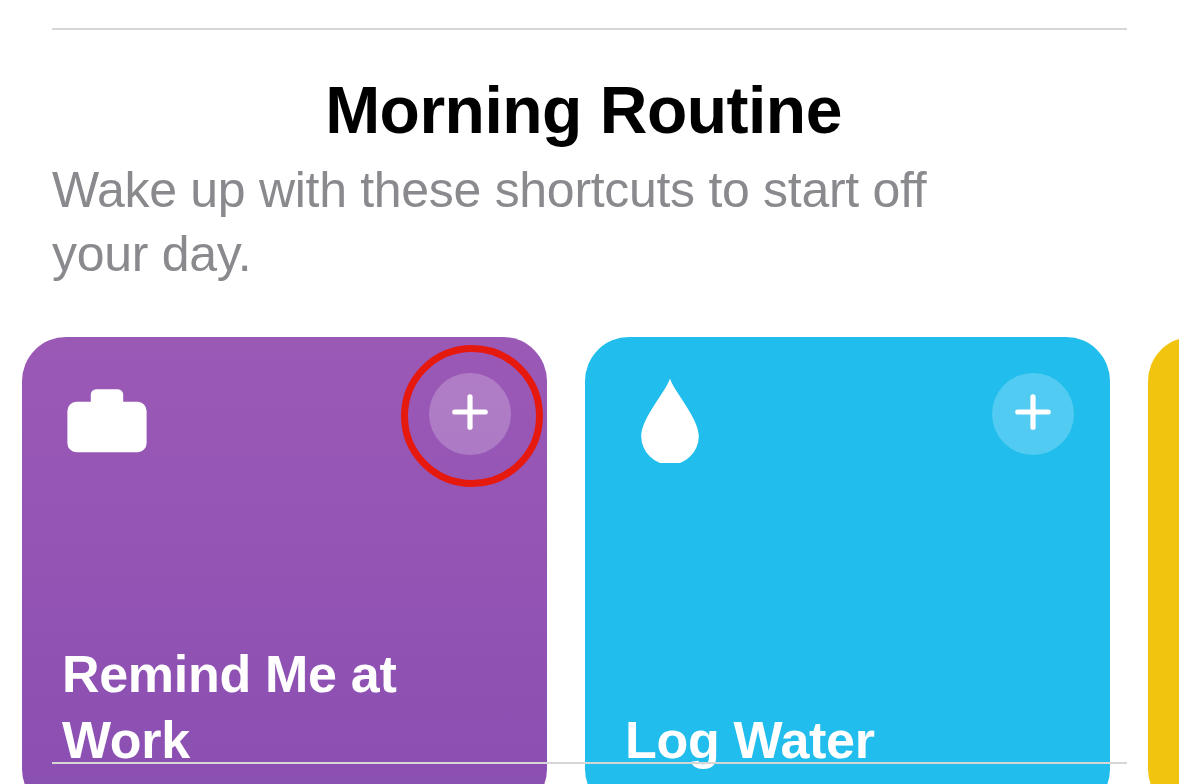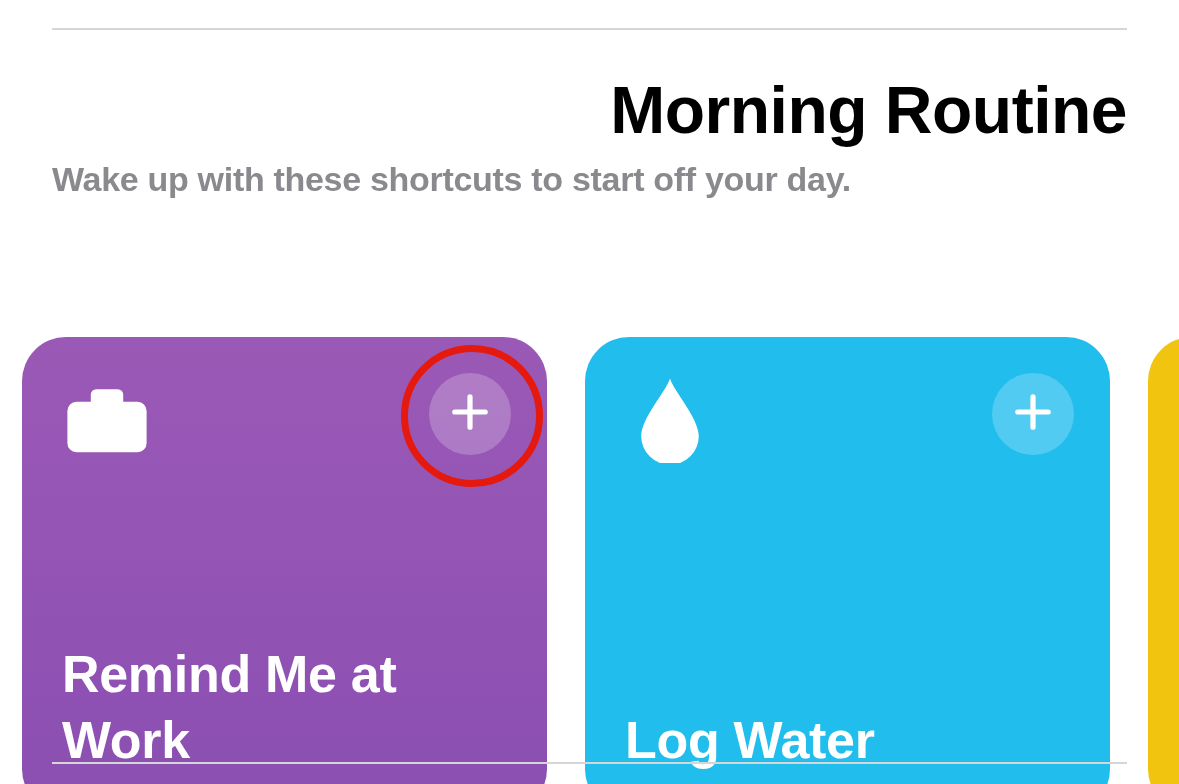--- a/index.html
+++ b/index.html
@@ -31,21 +31,21 @@
       height: 1.5px;
       background: #d6d6d6;
     }
     .header {
       position: absolute;
       top: 74px;
       left: 40px;
       right: 52px;
       display: flex;
       align-items: flex-start;
-      justify-content: flex-end;
+      justify-content: center;
     }
     .section-title {
       font-size: 66px;
       font-weight: 700;
       color: #000000;
       letter-spacing: -0.5px;
       line-height: 1.1;
     }
     .see-all {
       font-size: 51px;
@@ -55,22 +55,22 @@
       letter-spacing: -0.3px;
       cursor: pointer;
       white-space: nowrap;
       margin-top: 4px;
     }
     .subtitle {
       position: absolute;
       top: 158px;
       left: 52px;
       right: 52px;
-      font-size: 34px;
-      font-weight: 700;
+      font-size: 50px;
+      font-weight: 400;
       color: #8a8a8e;
       line-height: 1.28;
       letter-spacing: -0.3px;
       max-width: 980px;
     }
     .cards {
       position: absolute;
       top: 337px;
       left: 22px;
       width: 1200px;

